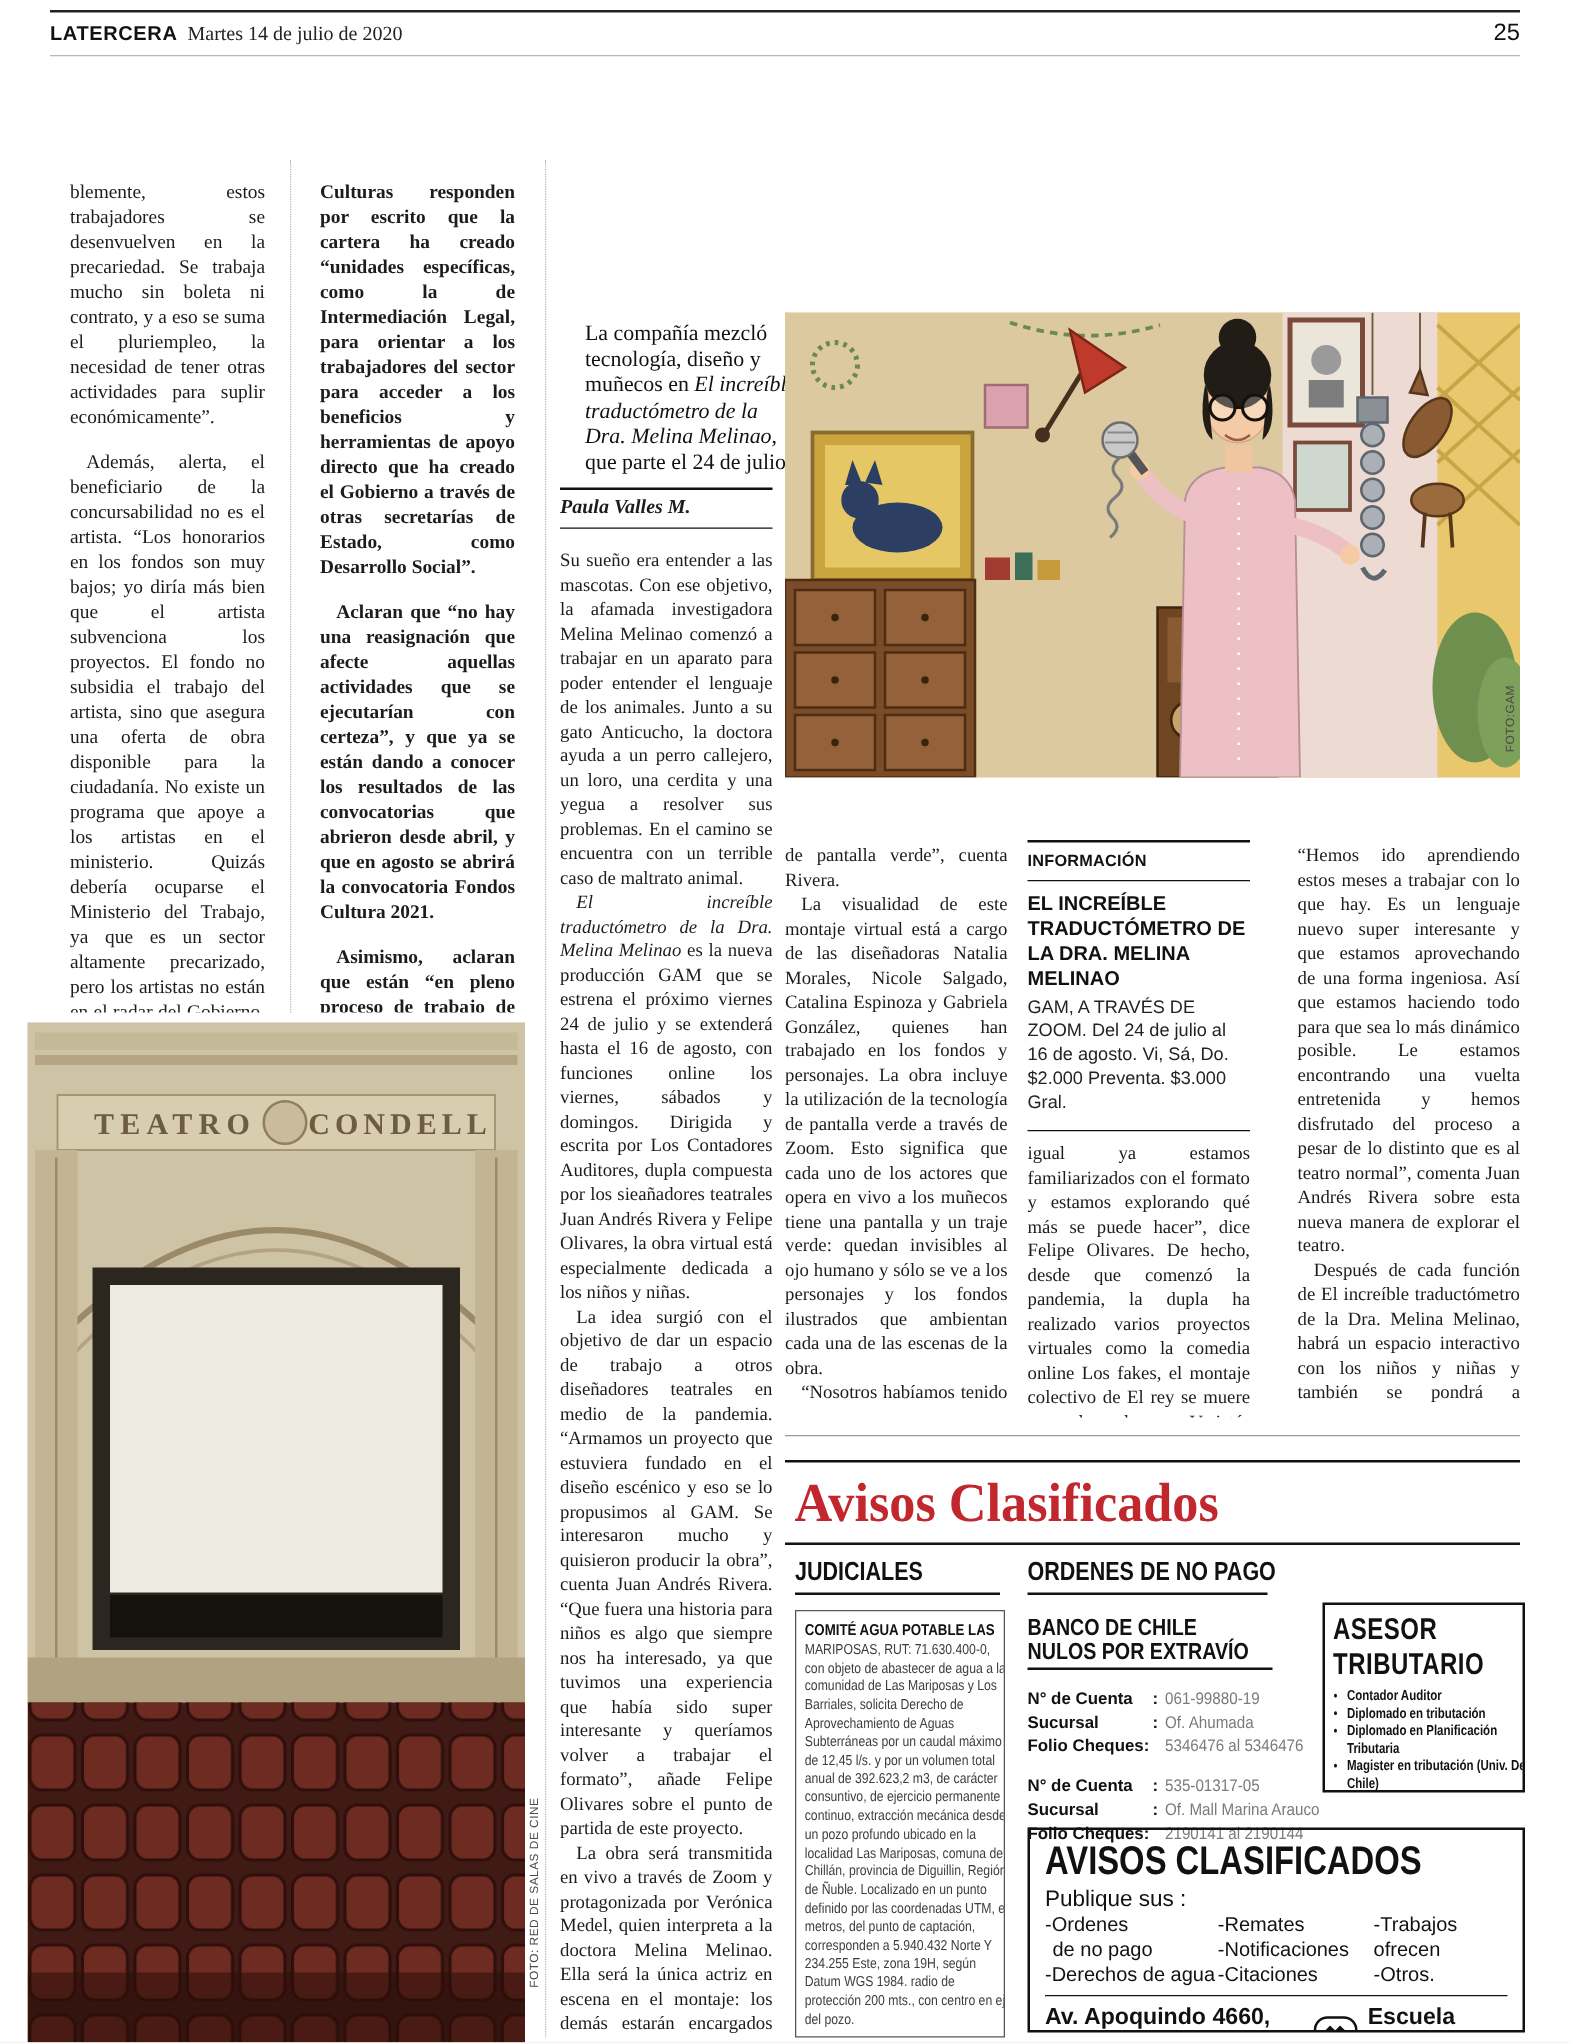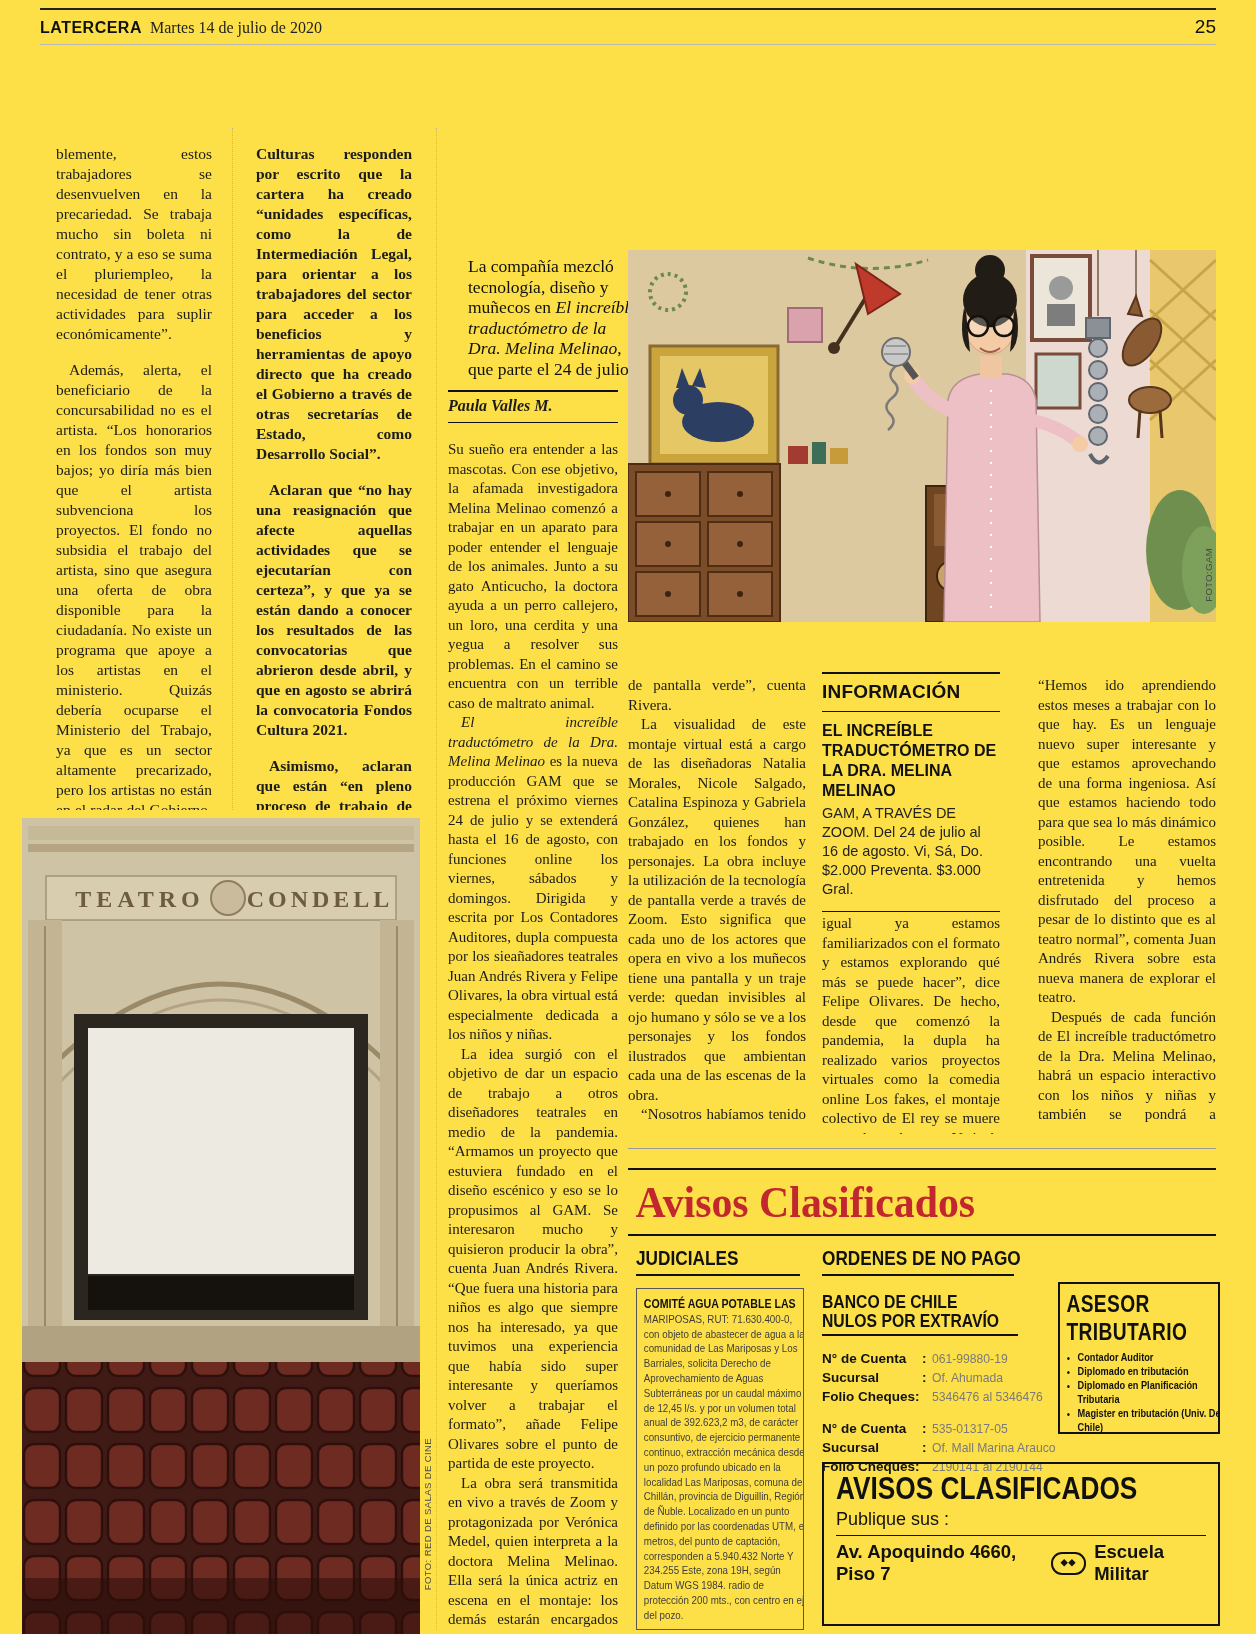--- a/index.html
+++ b/index.html
@@ -1,16 +1,16 @@
 <!DOCTYPE html>
 <html><head>
 <meta charset="utf-8">
 <style>
   html,body{margin:0;padding:0;background:#e8e6e1;}
-  .page{position:relative;width:1256px;height:1634px;background:#fde047;margin:0 auto;overflow:hidden;
+  .page{position:relative;width:1256px;height:1634px;background:#ffffff;margin:0 auto;overflow:hidden;
         font-family:"Liberation Serif","DejaVu Serif",serif;color:#1c1c1c;}
   .abs{position:absolute;}
   
   .rule-top{left:40px;top:8px;width:1176px;border-top:2px solid #222;}
   .masthead{left:40px;top:16px;width:1176px;display:flex;align-items:baseline;}
   .brand{font-family:"Liberation Sans",sans-serif;font-weight:bold;font-size:16px;letter-spacing:.5px;color:#111;}
   .mdate{font-size:16px;margin-left:8px;color:#222;}
   .pageno{margin-left:auto;font-family:"Liberation Sans",sans-serif;font-weight:normal;font-size:19px;color:#111;}
   .rule-sub{left:40px;top:44px;width:1176px;border-top:1px solid #b9b7b2;}
   
@@ -37,21 +37,21 @@
   .caption{left:628px;top:632px;width:588px;font-size:17px;color:#111;}
   .cap-arrow{font-size:12px;position:relative;top:-2px;margin-right:6px;}
   .vcred{position:absolute;writing-mode:vertical-rl;transform:rotate(180deg);
          font-family:"Liberation Sans",sans-serif;font-size:9.5px;color:#4a4a4a;letter-spacing:.4px;white-space:nowrap;}
   .credit-gam{left:1203px;top:548px;}
   .credit-theater{left:422px;top:1438px;}
   .photo-theater{left:22px;top:818px;width:398px;height:816px;overflow:hidden;background:#cfc3a6;}
   
   .infobox{left:822px;top:672px;width:178px;font-family:"Liberation Sans",sans-serif;}
   .ib-kicker{border-top:2.5px solid #111;border-bottom:1px solid #111;padding:7px 0 8px;
-             font-weight:bold;font-size:19px;letter-spacing:.2px;color:#111;}
+             font-weight:bold;font-size:13px;letter-spacing:.2px;color:#111;}
   .ib-title{font-weight:bold;font-size:16px;line-height:20px;padding-top:9px;color:#111;}
   .ib-details{font-size:14.5px;line-height:19px;padding-top:3px;color:#222;}
   .ib-bot{border-top:1px solid #111;margin-top:12px;}
   
   .cl-divider{left:628px;top:1148px;width:588px;border-top:1px solid #9a9a9a;}
   .cl-titlebox{left:628px;top:1168px;width:588px;height:64px;border-top:2px solid #111;border-bottom:2px solid #111;
                display:flex;align-items:center;}
   .cl-title{font-weight:bold;font-size:44px;color:#c1272d;padding-left:8px;transform:scaleX(.95);transform-origin:0 50%;white-space:nowrap;}
   .colhead{border-bottom:2.5px solid #111;padding-bottom:4px;}
   .colhead span{display:inline-block;transform:scaleX(.82);transform-origin:0 50%;
@@ -335,20 +335,36 @@
 
       </ul>
 
     </div>
   </div>
 
   <div class="abs avbox">
     <div class="av-inner">
       <div class="av-title">AVISOS CLASIFICADOS</div>
       <div class="av-lead">Publique sus :</div>
+      <div class="av-cols">
+        <div class="av-c1">
+          <div>-Ordenes</div>
+          <div style="padding-left:6px"> de no pago</div>
+          <div>-Derechos de agua</div>
+        </div>
+        <div class="av-c2">
+          <div>-Remates</div>
+          <div>-Notificaciones</div>
+          <div>-Citaciones</div>
+        </div>
+        <div class="av-c3">
+          <div>-Trabajos ofrecen</div>
+          <div>-Otros.</div>
+        </div>
+      </div>
       <div class="av-rule"></div>
       <div class="av-addr">
         <span>Av. Apoquindo 4660, Piso 7</span>
         <span class="metro">◆◆</span>
         <span>Escuela Militar</span>
       </div>
 
     </div>
   </div>
 

